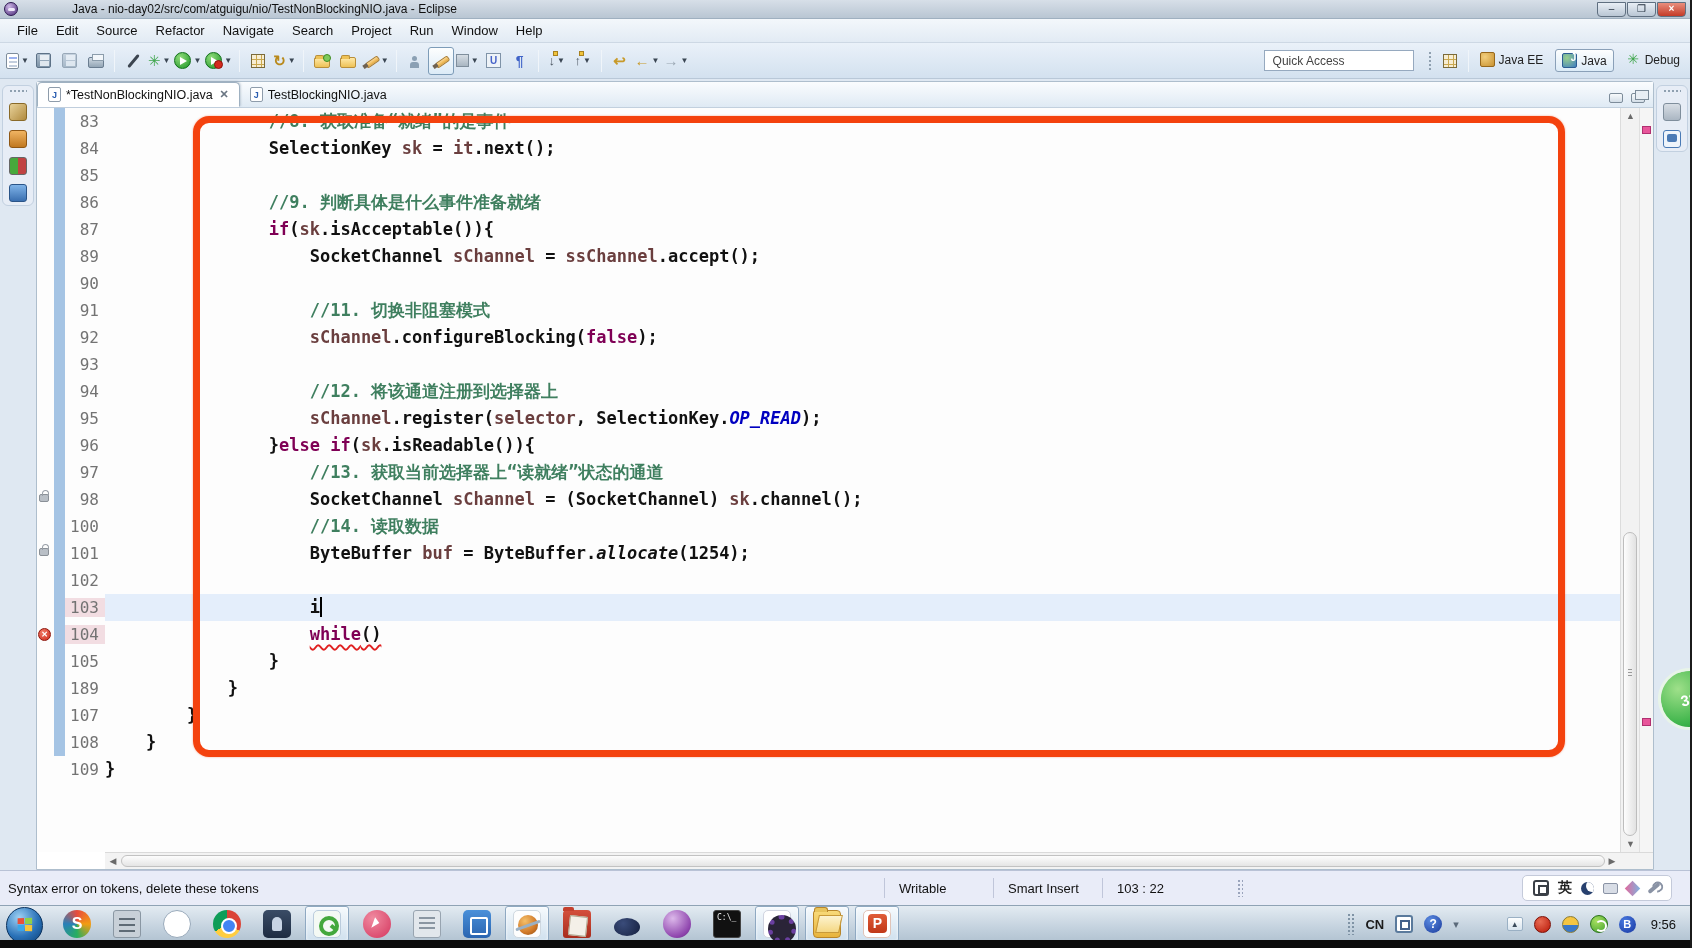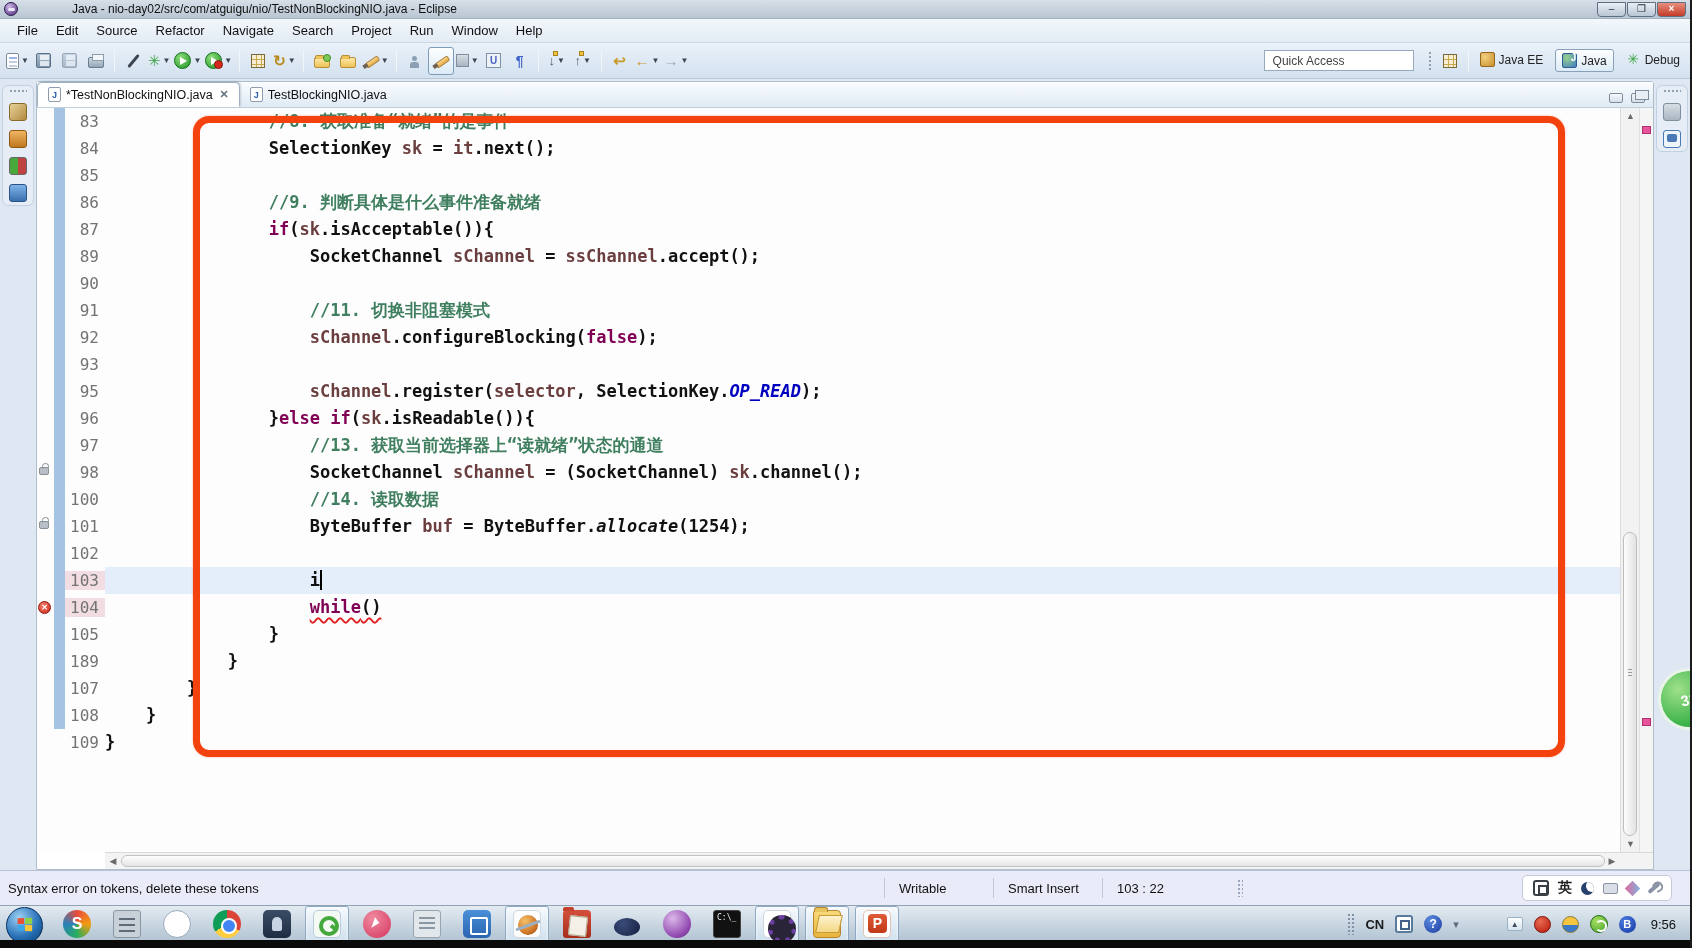--- a/index.html
+++ b/index.html
@@ -450,20 +450,26 @@
             </div>
             <div class="line">
               <span class="gicon"></span>
               <span class="gdiff on"></span>
               <span class="gnum">93</span>
               <span class="gtext"></span>
             </div>
             <div class="line">
               <span class="gicon"></span>
               <span class="gdiff on"></span>
+              <span class="gnum">94</span>
+              <span class="gtext"><span class="seg-c">                    //12. 将该通道注册到选择器上</span></span>
+            </div>
+            <div class="line">
+              <span class="gicon"></span>
+              <span class="gdiff on"></span>
               <span class="gnum">95</span>
               <span class="gtext"><span class="seg-p">                    </span><span class="seg-v">sChannel</span><span class="seg-p">.register(</span><span class="seg-v">selector</span><span class="seg-p">, SelectionKey.</span><span class="seg-sf">OP_READ</span><span class="seg-p">);</span></span>
             </div>
             <div class="line">
               <span class="gicon"></span>
               <span class="gdiff on"></span>
               <span class="gnum">96</span>
               <span class="gtext"><span class="seg-p">                }</span><span class="seg-k">else</span><span class="seg-p"> </span><span class="seg-k">if</span><span class="seg-p">(</span><span class="seg-v">sk</span><span class="seg-p">.isReadable()){</span></span>
             </div>
             <div class="line">

